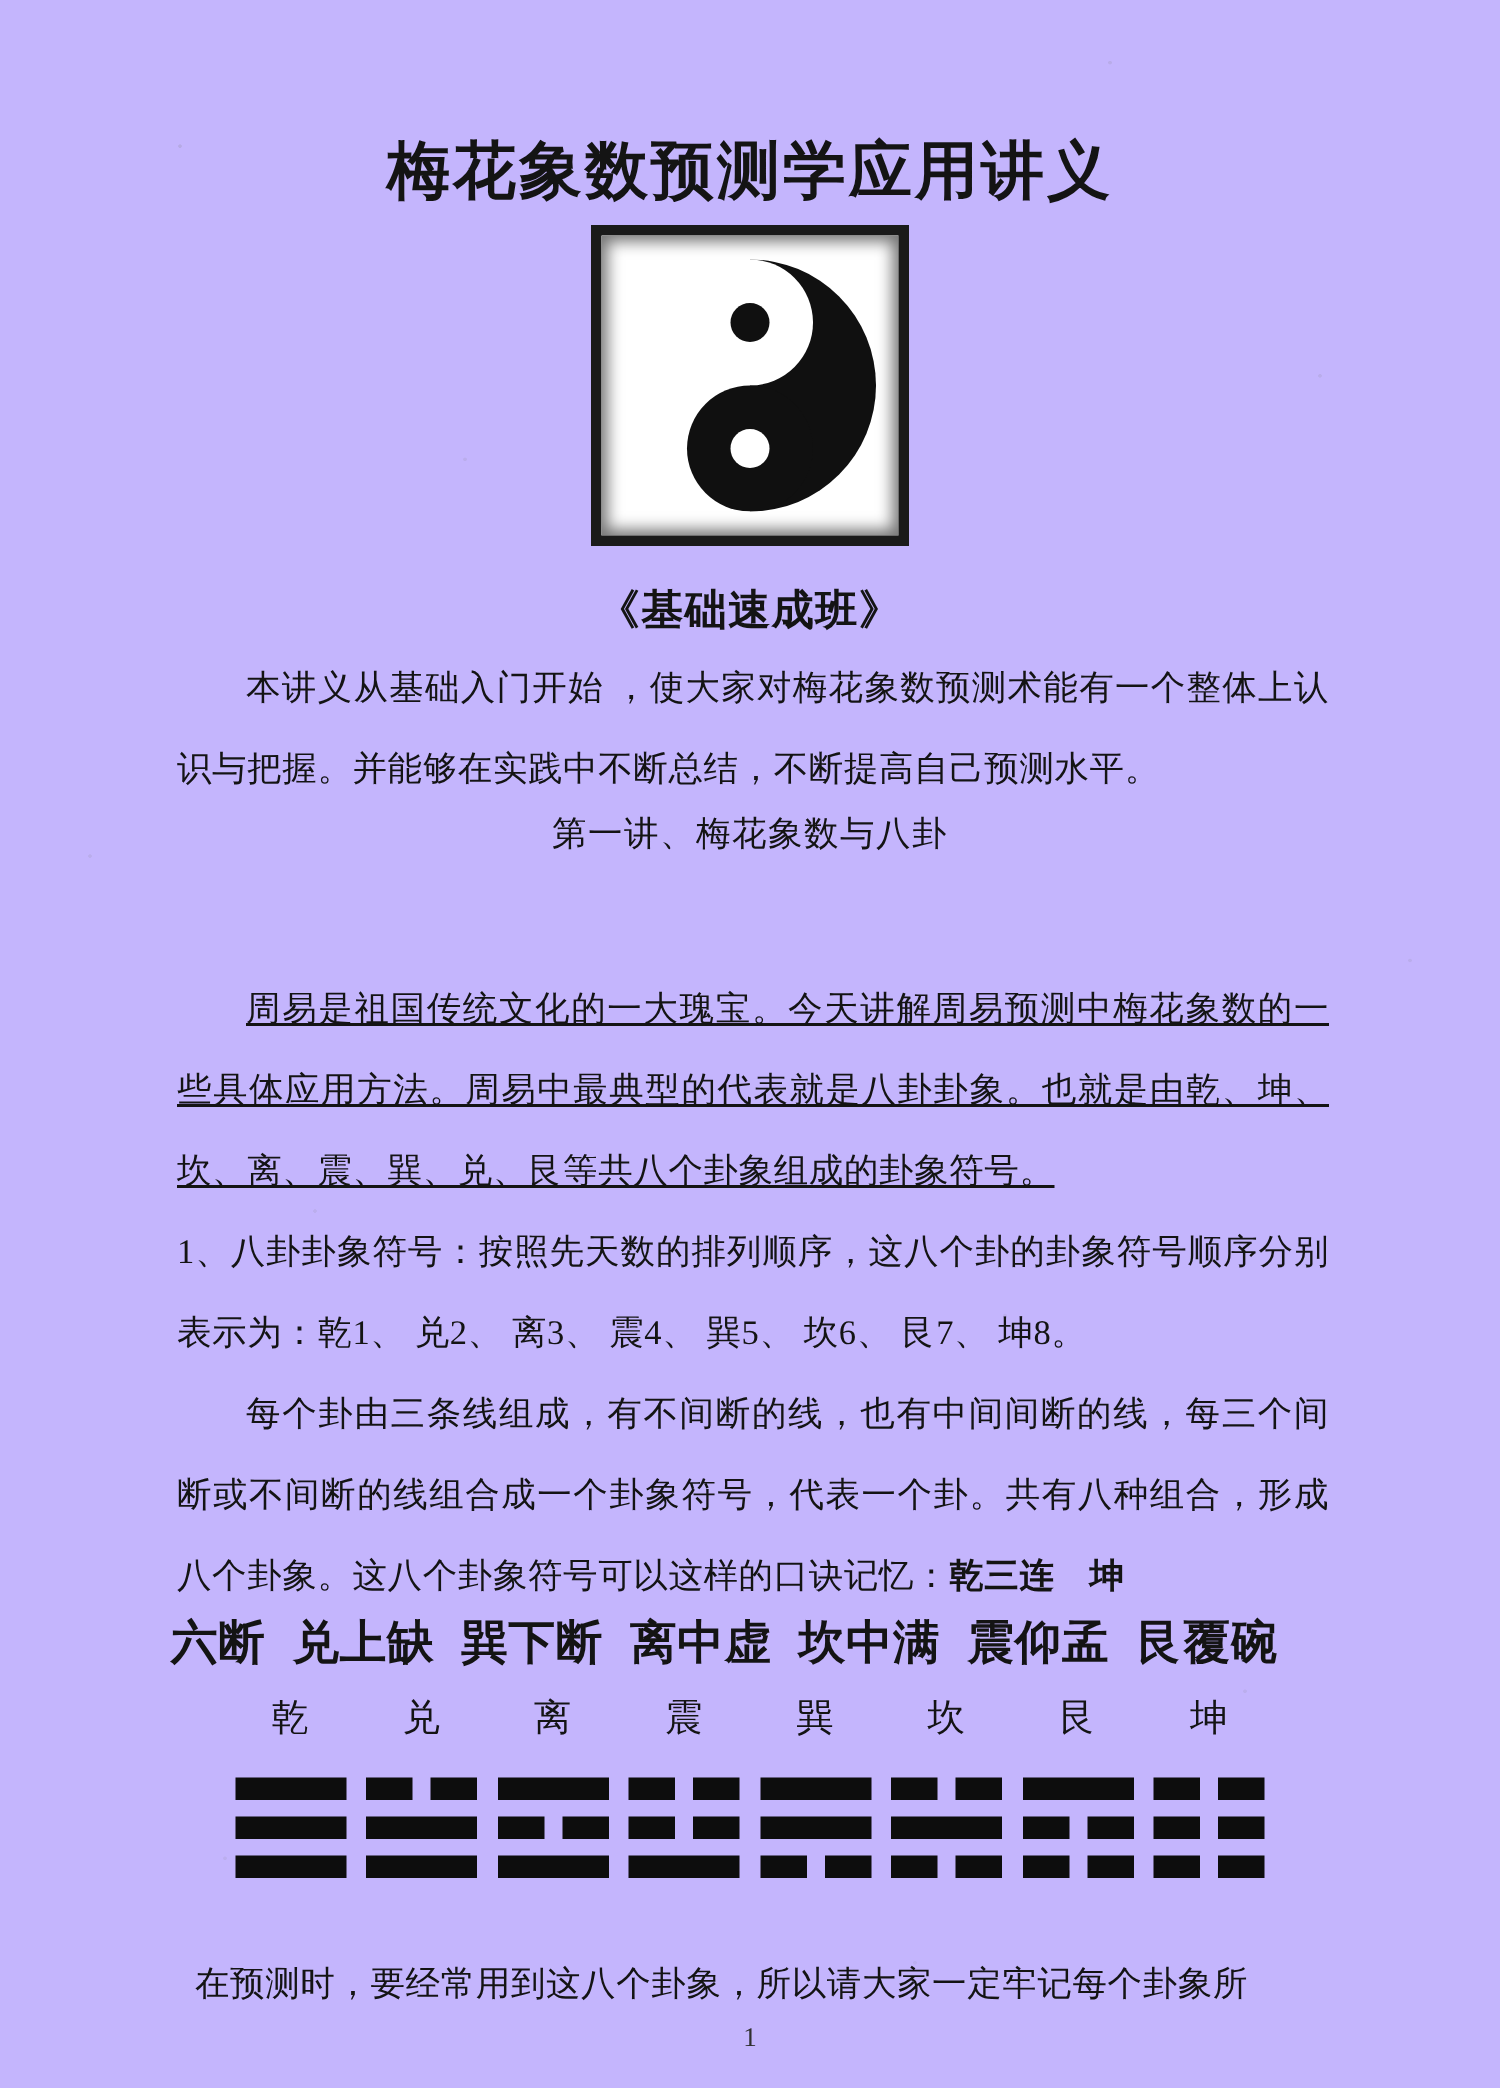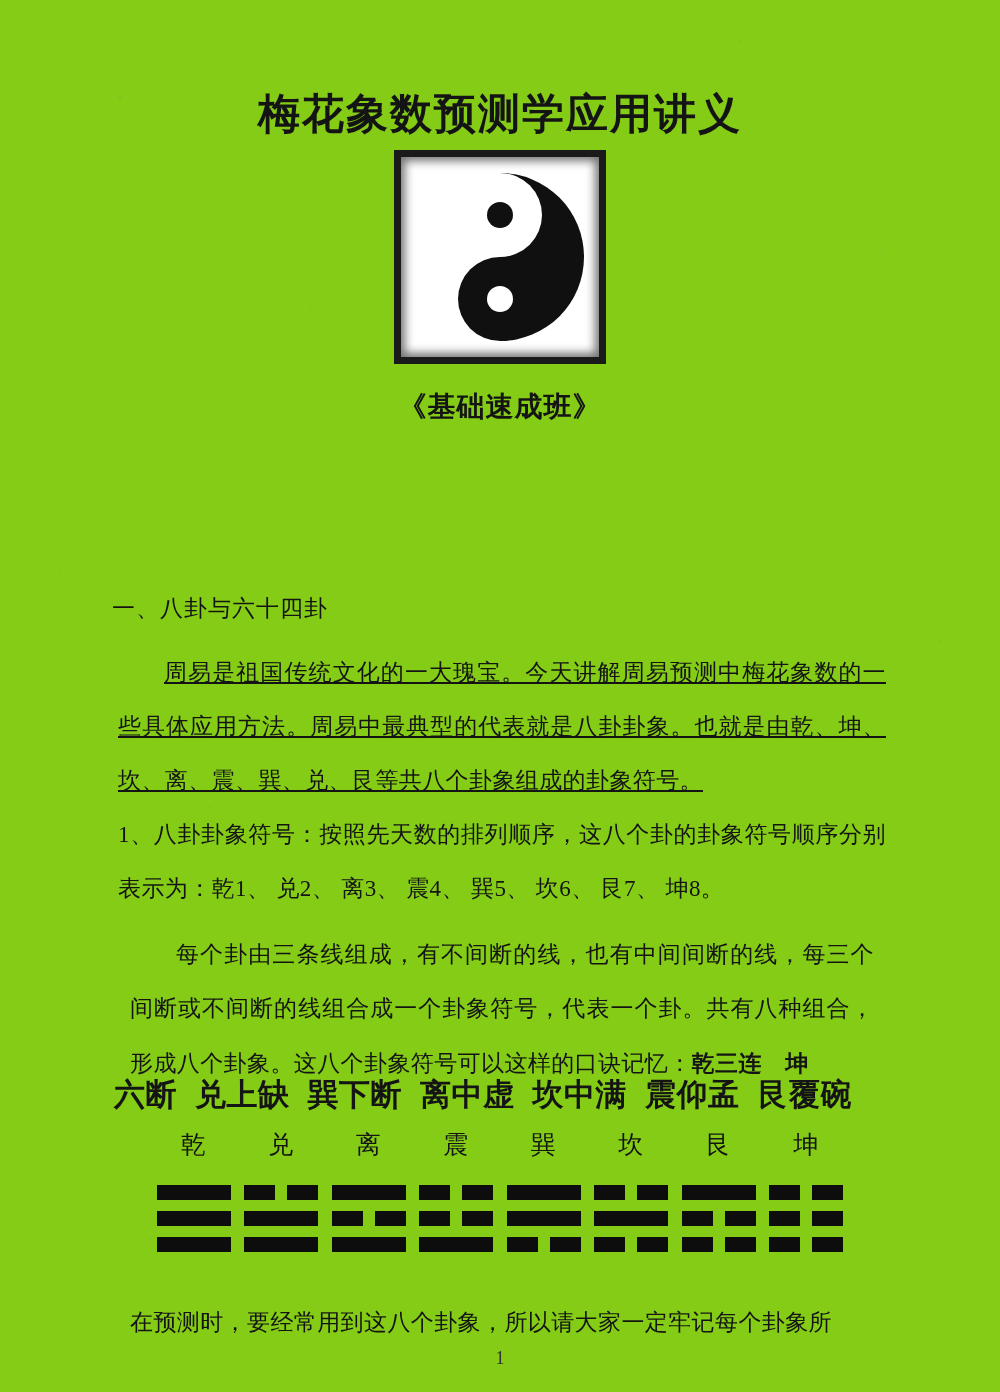--- a/index.html
+++ b/index.html
@@ -4,21 +4,21 @@
 <style>
   html, body {
     margin: 0;
     padding: 0;
     background: #ffffff;
   }
   .page {
     position: relative;
     width: 1000px;
     height: 1392px;
-    background: #84cc16;
+    background: #c4b5fd;
     overflow: hidden;
     font-family: "Liberation Serif", "DejaVu Serif", serif;
     color: #141414;
   }
   
   .speckle {
     position: absolute;
     inset: 0;
     pointer-events: none;
     opacity: .5;
@@ -150,21 +150,21 @@
     letter-spacing: 1px;
   }
 
   .p2 { top: 646px; text-decoration: underline; }
   .p2 p { margin: 0; text-indent: 2em; }
 
   .p3 { top: 808px; }
   .p3 p { margin: 0; }
 
   .p4 { top: 916px; }
-  .p4 p { margin: 12px; text-indent: 2em; }
+  .p4 p { margin: 0; text-indent: 2em; }
 
   .mnemonic-inline { font-weight: bold; font-family: "DejaVu Serif","Liberation Serif",serif; }
 
   .mnemonic-line {
     position: absolute;
     top: 1074px;
     left: 114px;
     width: 772px;
     font-size: 31px;
     font-weight: bold;
@@ -245,23 +245,26 @@
         <div class="yy-lobe-top"></div>
         <div class="yy-lobe-bot"></div>
         <div class="yy-dot yy-dot-black"></div>
         <div class="yy-dot yy-dot-white"></div>
       </div>
     </div>
   </div>
 
   <div class="subtitle">《基础速成班》</div>
 
-
-
-  <div class="section-head">一、八卦与六十四卦</div>
+  <div class="body-block p1">
+    <p>本讲义从基础入门开始 ，使大家对梅花象数预测术能有一个整体上认识与把握。并能够在实践中不断总结，不断提高自己预测水平。</p>
+  </div>
+
+  <div class="lecture-head">第一讲、梅花象数与八卦</div>
+
 
   <div class="body-block p2">
     <p>周易是祖国传统文化的一大瑰宝。今天讲解周易预测中梅花象数的一些具体应用方法。周易中最典型的代表就是八卦卦象。也就是由乾、坤、坎、离、震、巽、兑、艮等共八个卦象组成的卦象符号。</p>
   </div>
 
   <div class="body-block p3">
     <p>1、八卦卦象符号：按照先天数的排列顺序，这八个卦的卦象符号顺序分别表示为：乾1、 兑2、 离3、 震4、 巽5、 坎6、 艮7、 坤8。</p>
   </div>
 
   <div class="body-block p4">

